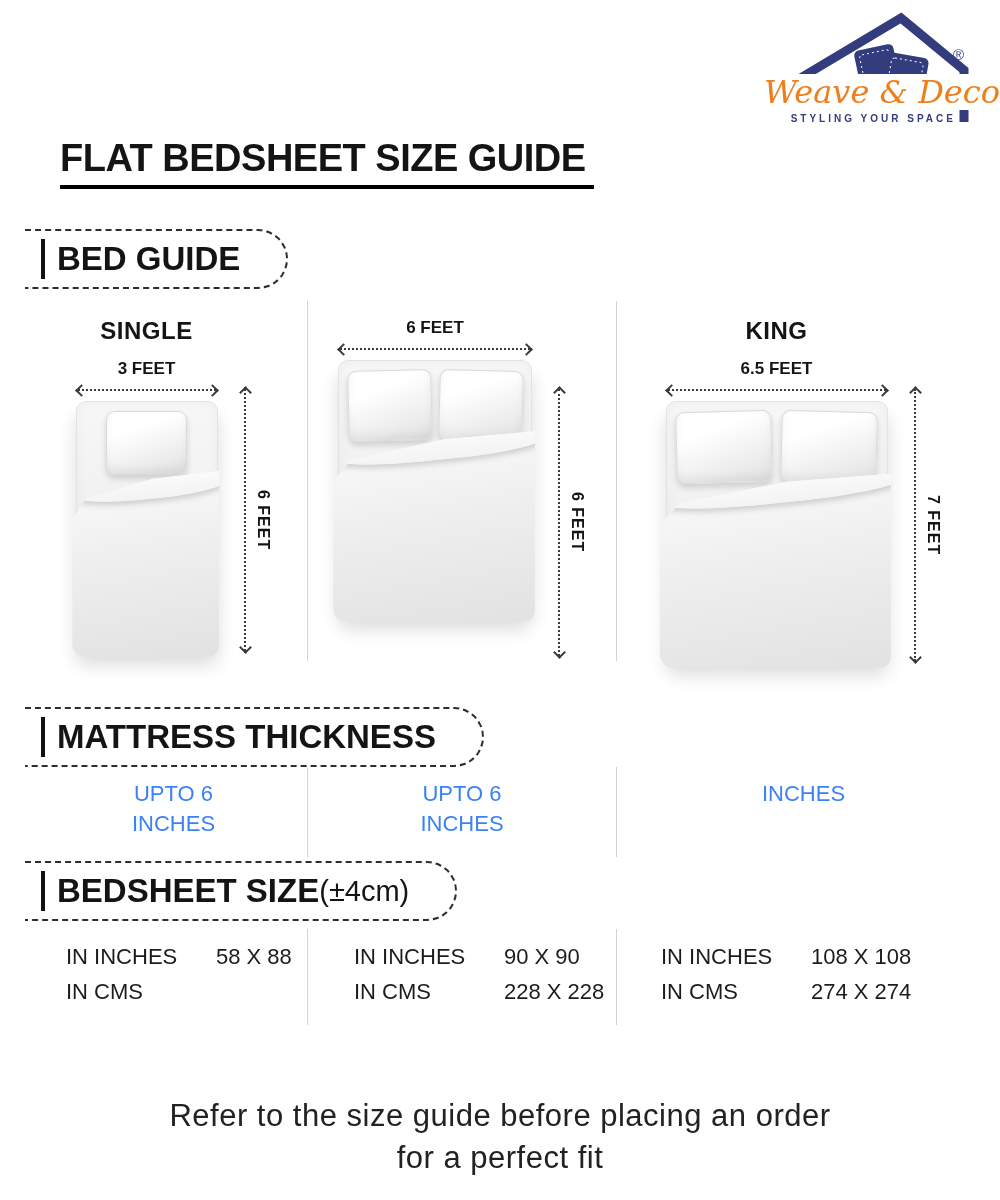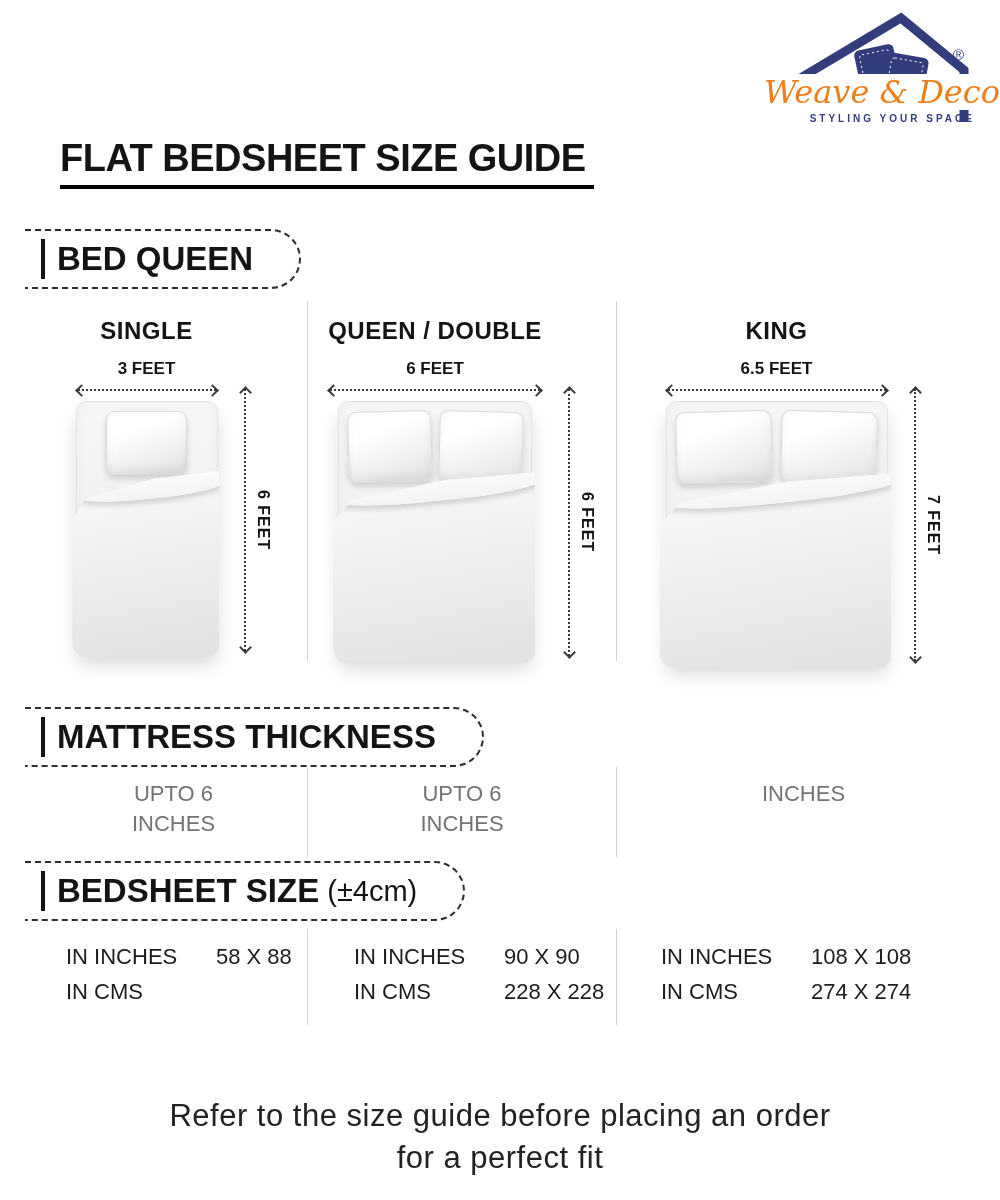--- a/index.html
+++ b/index.html
@@ -4,30 +4,30 @@
 <style>
   * { margin:0; padding:0; box-sizing:border-box; }
   :root { --navy:#333c7d; --orange:#ee7f1b; --ink:#141414; --line:#d2d2d2; --arrow:#3a3a3a; }
   body { background:#fff; font-family:"Liberation Sans", sans-serif; color:var(--ink); }
   .page { position:relative; width:1000px; height:1200px; margin:0 auto; background:#fff; overflow:hidden; }
 
   
   .logo { position:absolute; top:12px; right:24px; width:212px; height:120px; }
   .logo svg { position:absolute; top:0; left:0; }
   .brand { position:absolute; top:62px; left:0; width:100%; font-family:"DejaVu Serif", serif; font-style:italic; font-size:32px; color:var(--orange); white-space:nowrap; background:#fff; text-align:center; line-height:36px; }
-  .tagline { position:absolute; top:101px; right:1px; font-size:10px; font-weight:bold; letter-spacing:3px; color:var(--navy); }
+  .tagline { position:absolute; top:101px; right:20px; font-size:10px; font-weight:bold; letter-spacing:3px; color:var(--navy); }
 
   
   .title { display:inline-block; margin:138px 12px 0 60px; font-size:38px; font-weight:bold; letter-spacing:-0.5px; border-bottom:4px solid #000; padding:0 8px 7px 0; line-height:40px; }
 
   
   .pill { display:inline-flex; align-items:center; margin-left:25px; border:2px dashed #2d2d2d; border-left:none; border-radius:0 34px 34px 0; padding:6px 46px 6px 16px; background:#fff; }
   .pill-bar { width:4px; height:40px; background:#111; margin-right:12px; }
   .pill-label { font-size:33px; font-weight:bold; letter-spacing:0; line-height:44px; white-space:nowrap; }
-  .pill-tol { font-size:29px; font-weight:normal; margin-left:8px; }
+  .pill-tol { font-size:29px; font-weight:normal; margin-left:0; }
   .pill-bed { margin-top:40px; }
   .pill-mattress { margin-top:26px; }
   .pill-sheet { margin-top:4px; }
 
   
   .beds { display:grid; grid-template-columns:268px 309px 373px; margin-left:40px; margin-top:12px; padding-bottom:20px; }
   .bed-col { padding-top:16px; display:flex; justify-content:center; align-items:flex-start; }
   .bed-col.with-divider { border-right:1px solid var(--line); }
   .bed-stack { display:flex; flex-direction:column; align-items:center; }
   .bed-name { font-size:24px; font-weight:bold; letter-spacing:.5px; margin-bottom:14px; line-height:27px; white-space:nowrap; }
@@ -57,21 +57,21 @@
   .pillow-left  { left:4.5%; width:43.5%; height:28%; transform:rotate(-1.5deg); }
   .pillow-right { right:4.5%; width:43.5%; height:28%; transform:rotate(1.5deg); }
   .duvet { position:absolute; left:-3%; right:-2%; top:0; bottom:-3%; clip-path:polygon(0% 46%, 9% 38%, 55% 30%, 100% 27%, 100% 100%, 0% 100%); background:linear-gradient(170deg,#fbfbfb 25%,#eeeeee 60%,#e2e2e2); border-radius:0 0 12px 14px; }
   .duvet::before { content:""; position:absolute; left:-5%; top:25%; width:112%; height:13%; background:linear-gradient(180deg,#ffffff,#f3f3f3); transform:rotate(-6deg); box-shadow:0 3px 6px rgba(0,0,0,.18); border-radius:45% 40% 40% 45%; }
 
   
   .thickness { display:grid; grid-template-columns:268px 309px 373px; margin-left:40px; }
   .thick-cell { padding:12px 0 18px; text-align:center; font-size:22px; line-height:30px; font-weight:bold; }
   .thick-cell.with-divider { border-right:1px solid var(--line); }
   .thick-cell div { font-weight:normal; }
-  .thick-line { font-size:22px; color:#737373; }
+  .thick-line { font-size:22px; color:#3b82f6; }
 
   
   .sizes { display:grid; grid-template-columns:268px 309px 373px; margin-left:40px; margin-top:8px; }
   .size-cell { padding:10px 0 16px 26px; }
   .size-cell.with-divider { border-right:1px solid var(--line); }
   .sizes .c2 { padding-left:46px; }
   .sizes .c3 { padding-left:44px; }
   .size-row { display:flex; font-size:22px; line-height:35px; color:#1c1c1c;align-items:center; }
   .size-label { width:150px; }
   .size-value { flex:1; text-align:left; }
@@ -102,21 +102,21 @@
     <div class="tagline">STYLING YOUR SPACE</div>
   </div>
 
   
   <h1 class="title">FLAT BEDSHEET SIZE GUIDE</h1>
 
   
   <div>
     <div class="pill pill-bed">
       <span class="pill-bar"></span>
-      <span class="pill-label">BED QUEEN</span>
+      <span class="pill-label">BED GUIDE</span>
     </div>
   </div>
 
   
   <div class="beds">
 
     <div class="bed-col col-single with-divider">
       <div class="bed-stack">
         <div class="bed-name">SINGLE</div>
         <div class="dim-label">3 FEET</div>
@@ -127,21 +127,20 @@
         </div>
       </div>
       <div class="v-group">
         <div class="v-arrow"></div>
         <div class="v-label">6 FEET</div>
       </div>
     </div>
 
     <div class="bed-col col-queen with-divider">
       <div class="bed-stack">
-        <div class="bed-name">QUEEN / DOUBLE</div>
         <div class="dim-label">6 FEET</div>
         <div class="h-arrow"></div>
         <div class="bed">
           <div class="pillow pillow-left"></div>
           <div class="pillow pillow-right"></div>
           <div class="duvet"></div>
         </div>
       </div>
       <div class="v-group">
         <div class="v-arrow"></div>

